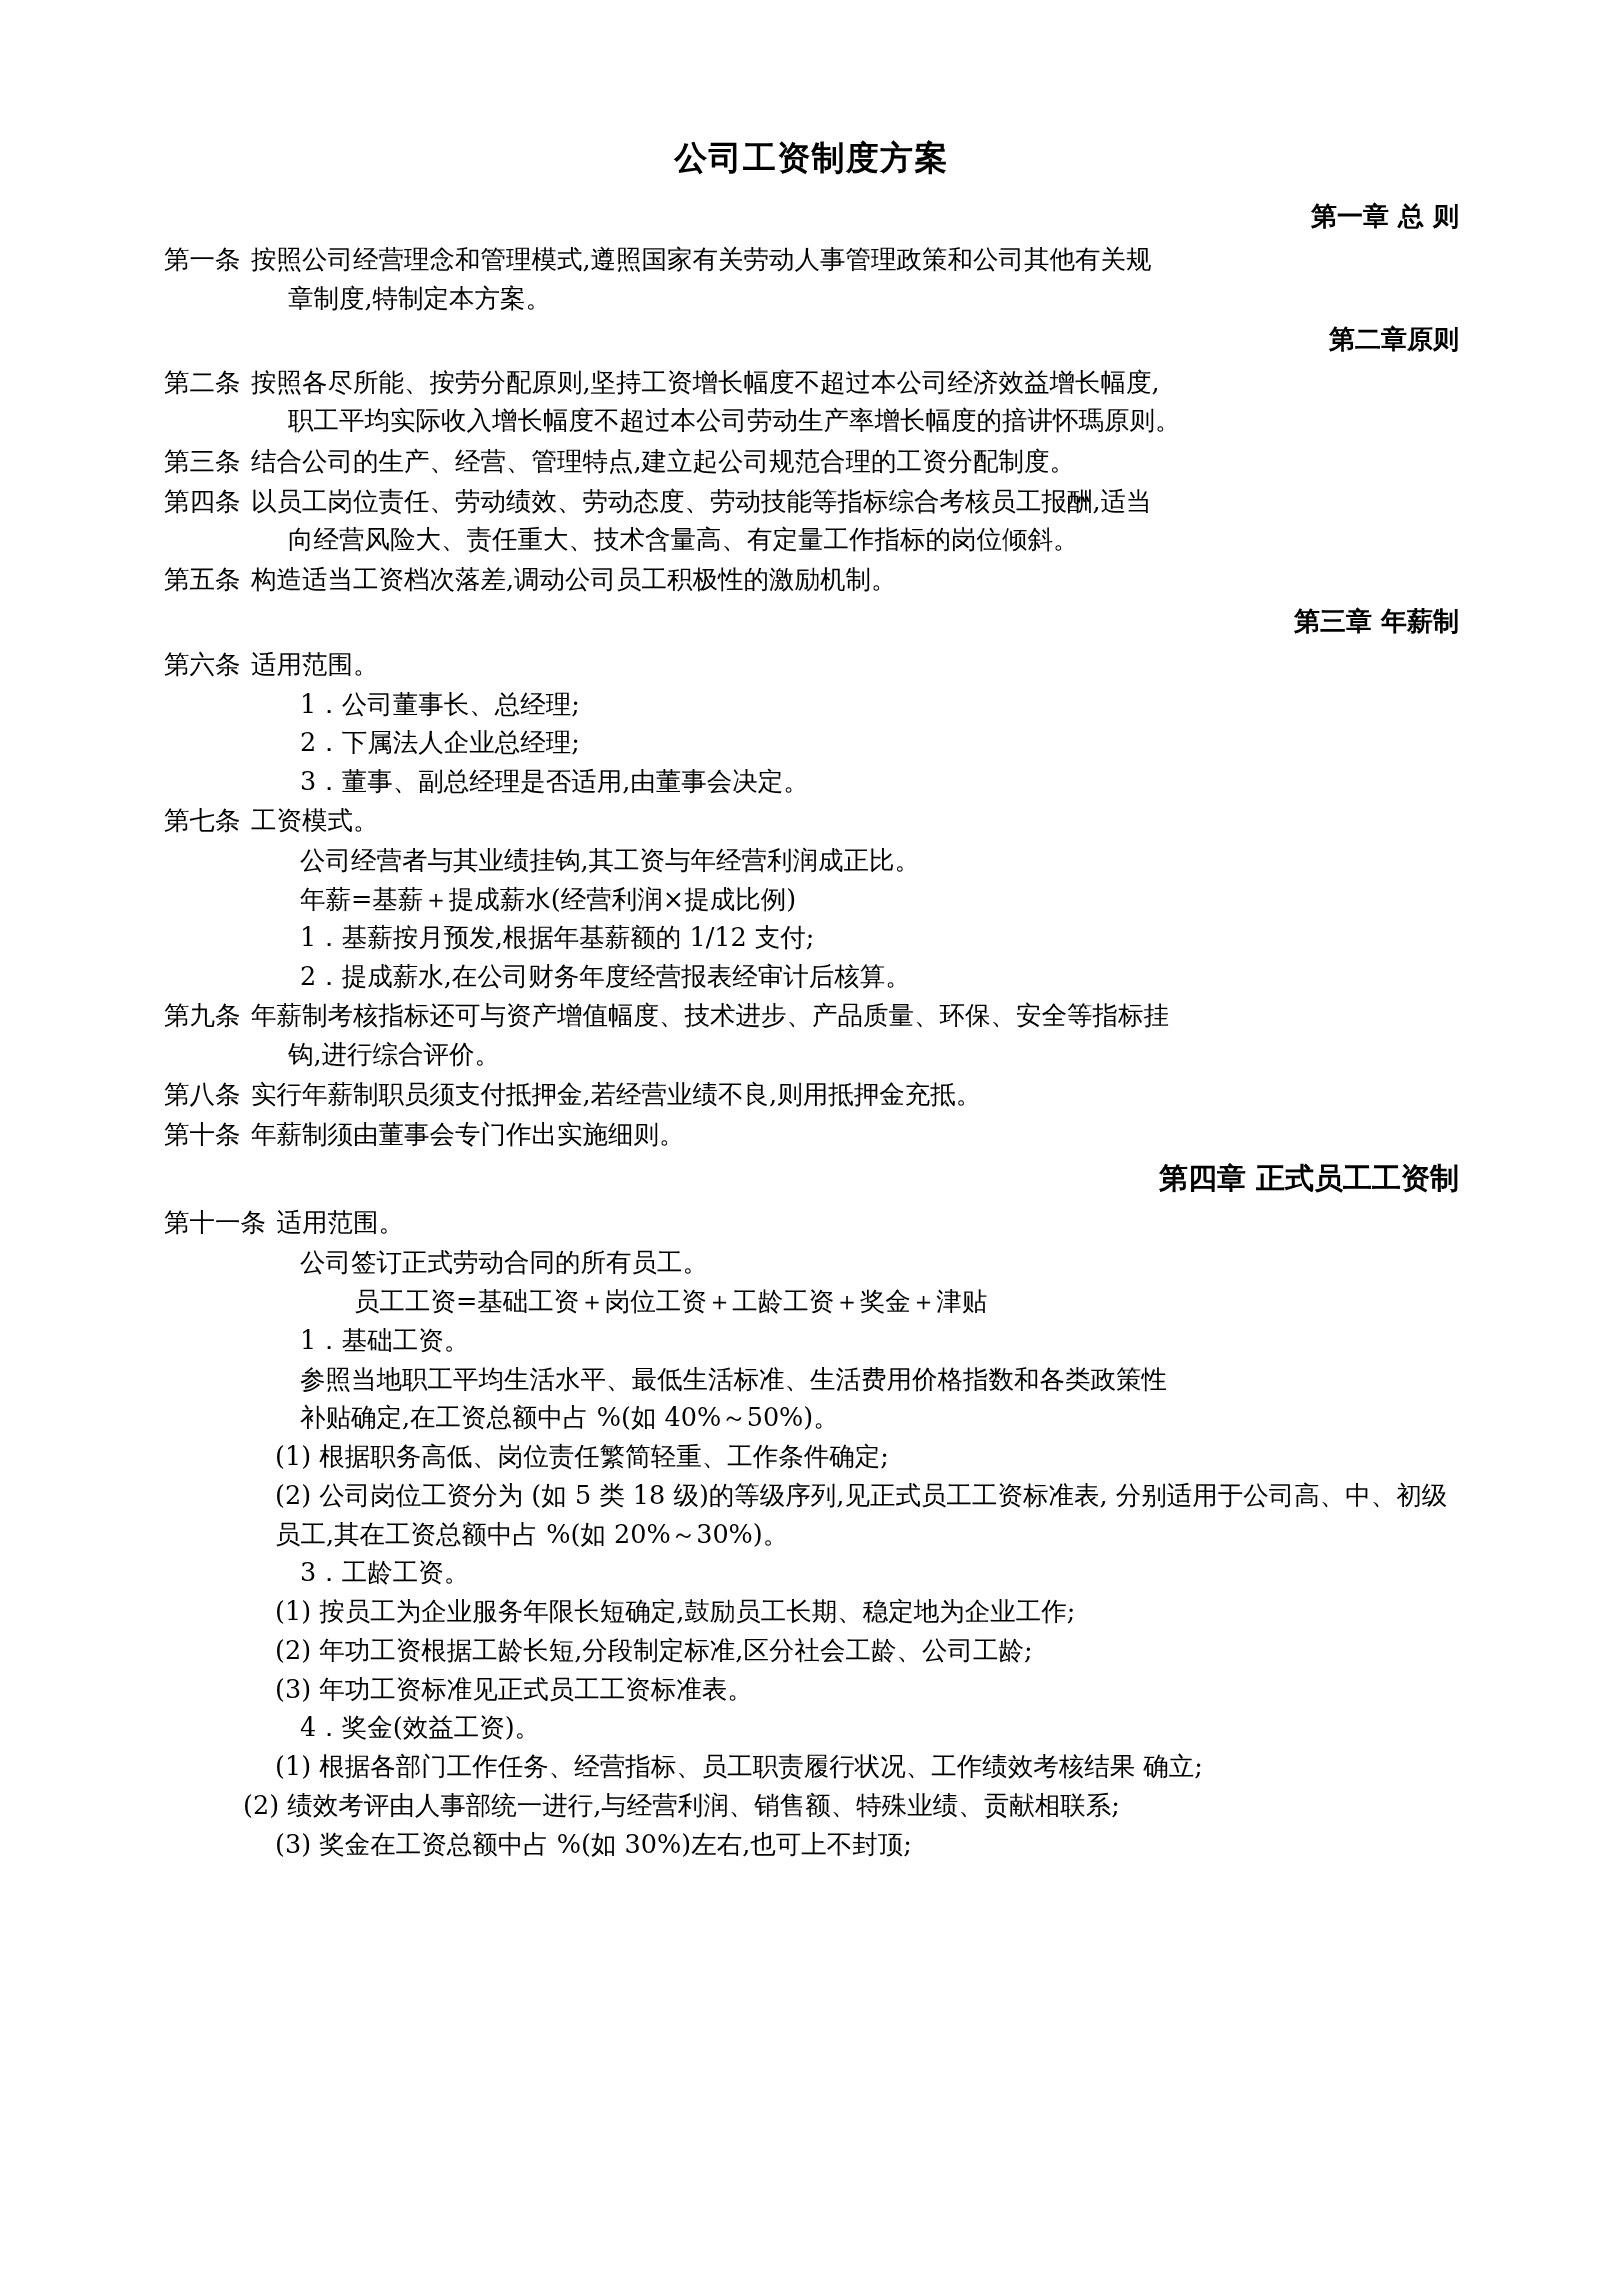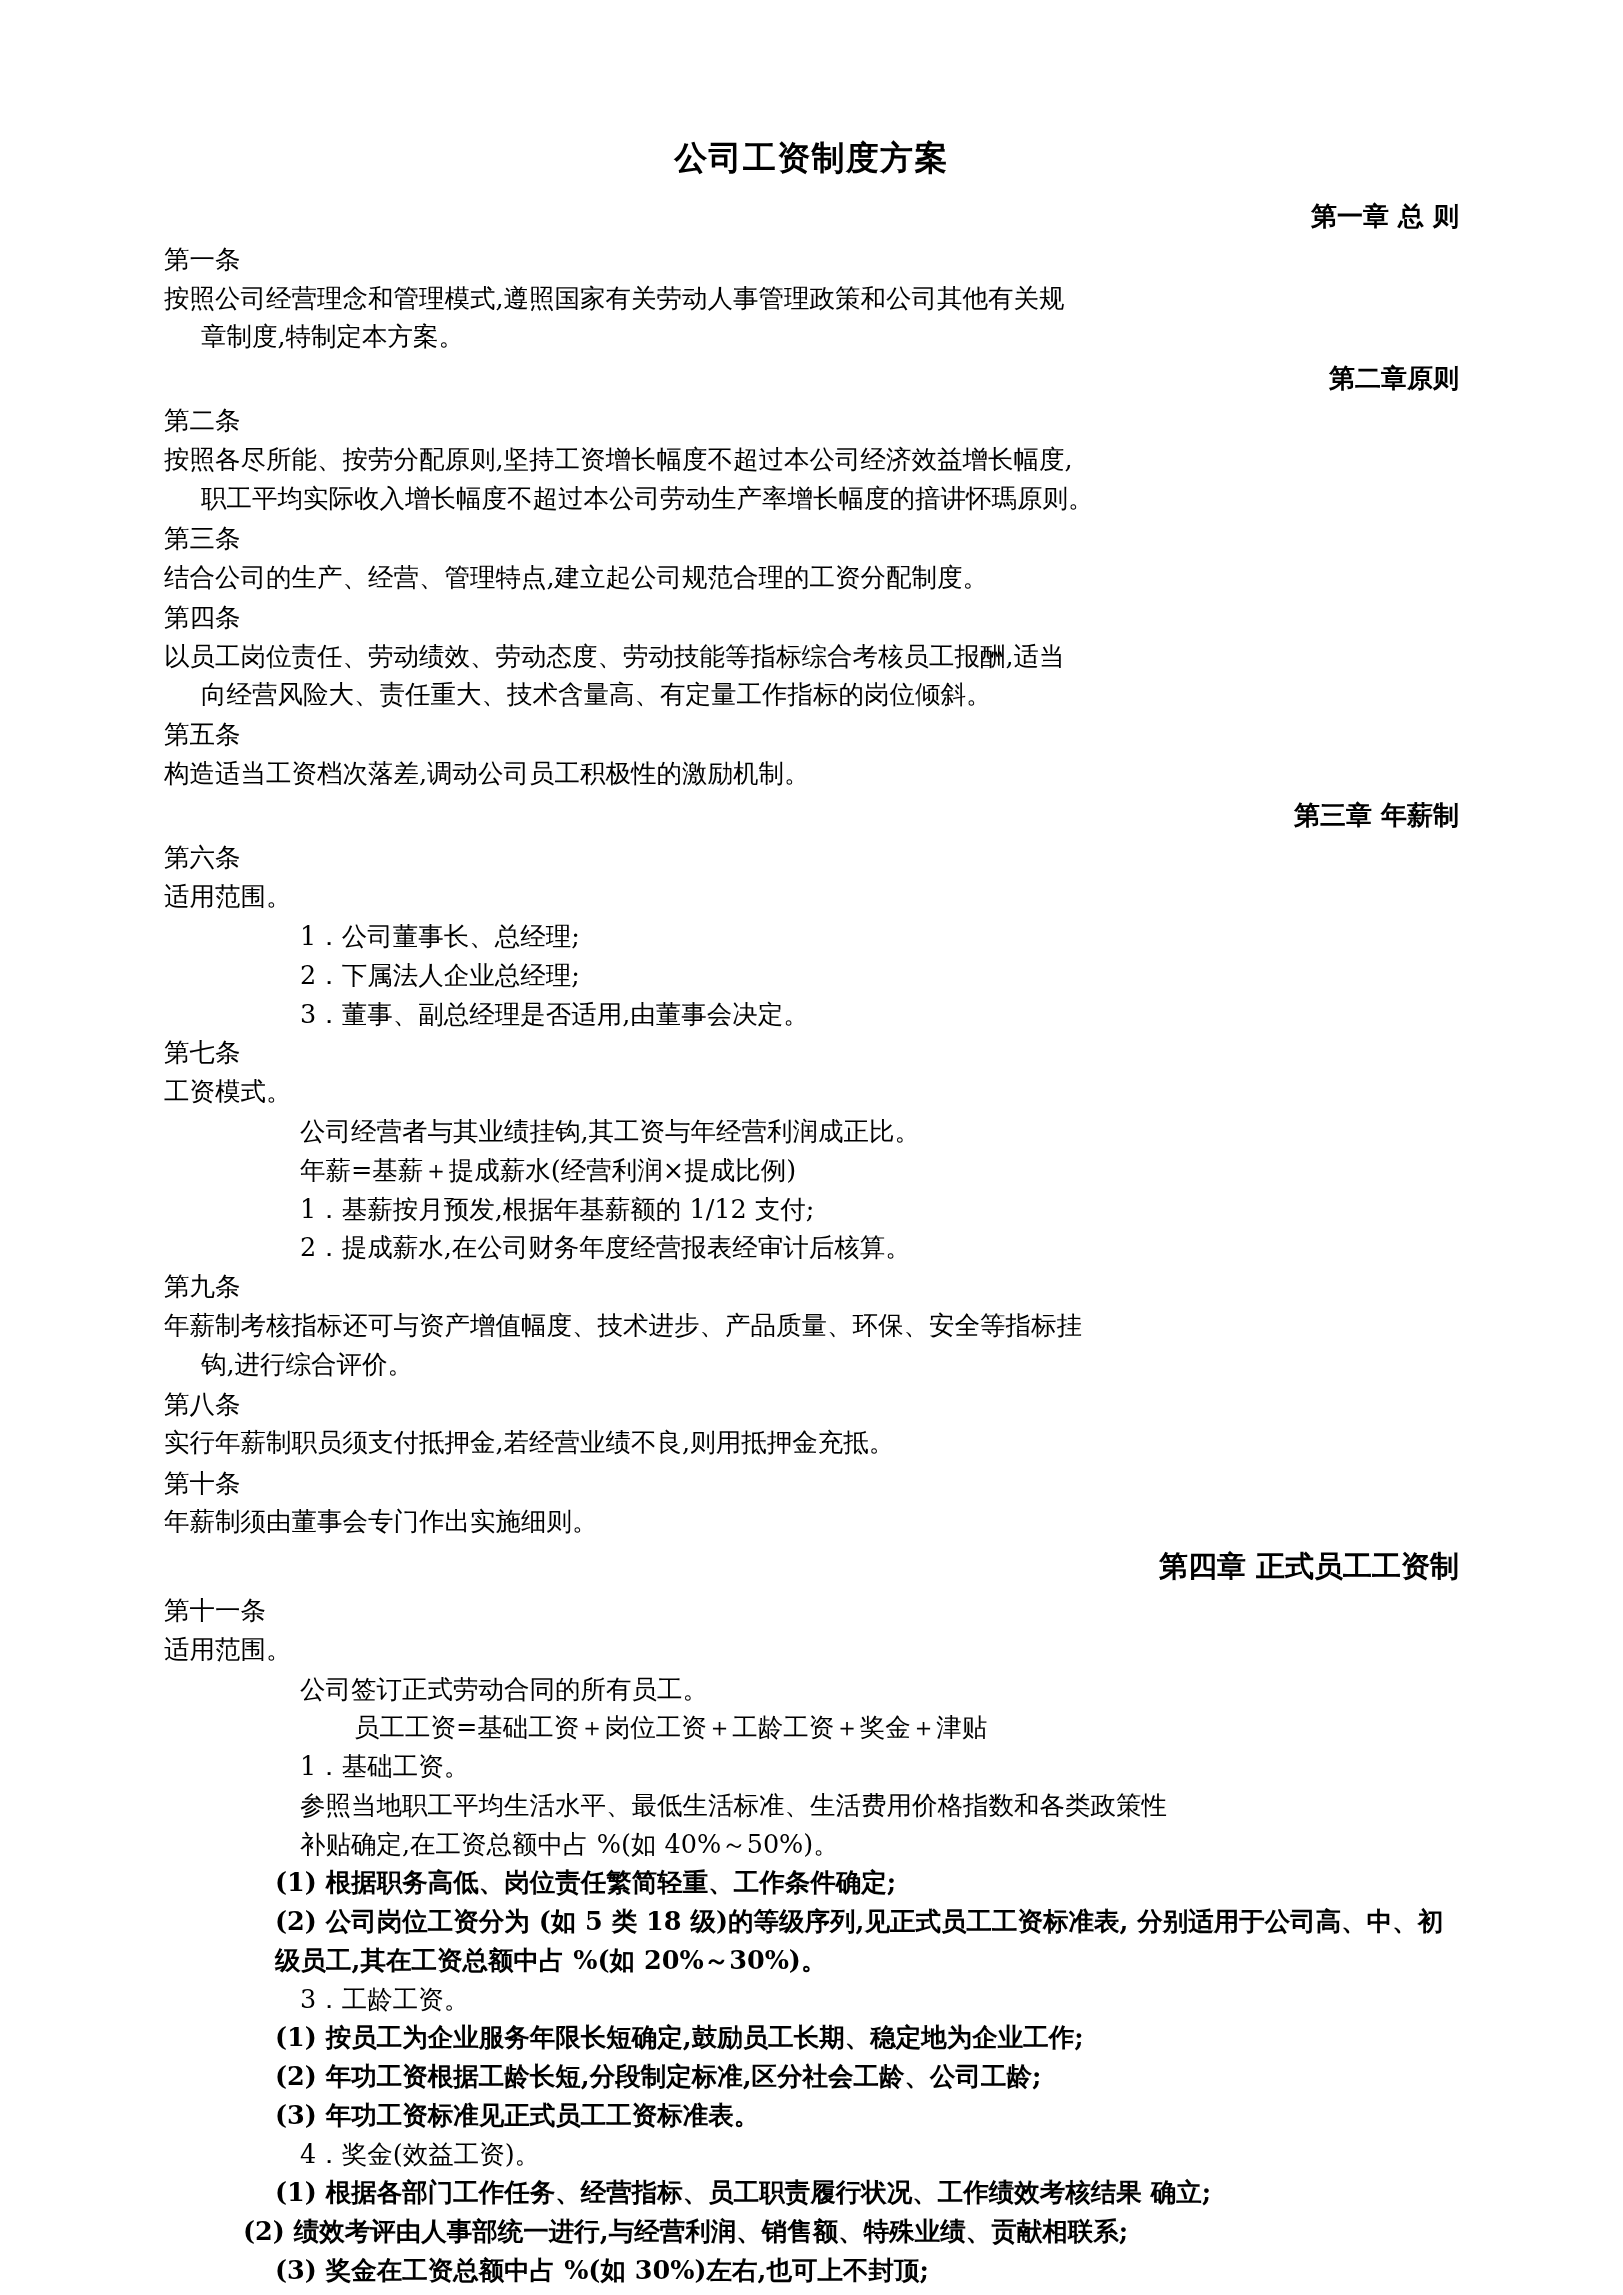--- a/index.html
+++ b/index.html
@@ -37,21 +37,20 @@
   .chapter.big {
     font-size: 29px;
   }
   
   .article {
     font-size: 25.5px;
     line-height: 1.52;
     margin: 0 0 1.3px 0;
     display: flex;
     align-items: flex-start;
-    flex-direction: column;
   }
   .article .label {
     flex: 0 0 auto;
     white-space: nowrap;
     padding-right: 10.5px;
   }
   .article .body {
     flex: 1 1 auto;
   }
   .article .body .cont {
@@ -67,21 +66,20 @@
   }
   .sub .cont {
     display: block;
     text-indent: 0;
   }
   .sub2 {
     font-size: 25.5px;
     line-height: 1.52;
     margin: 0;
     padding-left: 111px;
-    font-weight: bold;
   }
   .formula {
     font-size: 25.5px;
     line-height: 1.52;
     margin: 0;
     padding-left: 136px;
   }
   .formula.center-ish {
     padding-left: 190px;
   }

